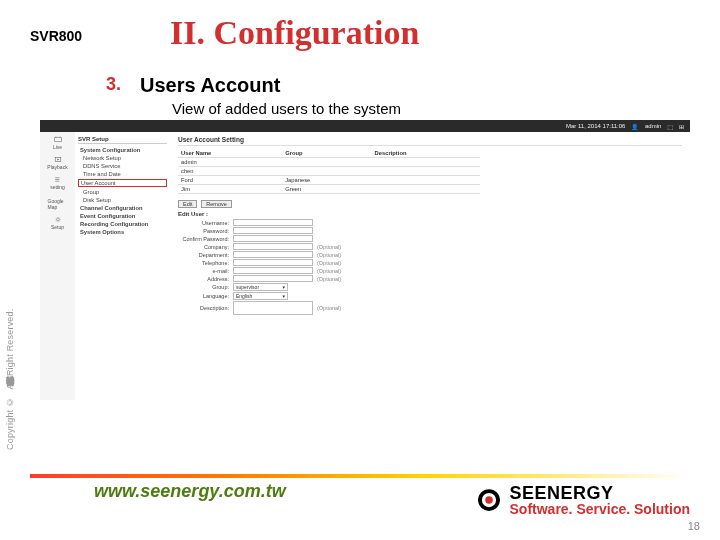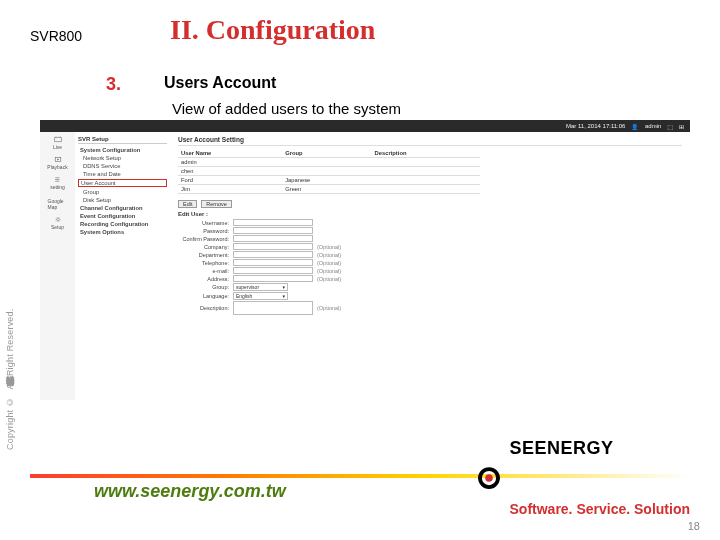--- a/index.html
+++ b/index.html
@@ -1,20 +1,20 @@
 <!DOCTYPE html>
 <html><head>
 <meta charset="utf-8">
 <style>
   * { box-sizing: border-box; margin: 0; padding: 0; }
   body { width: 720px; height: 540px; font-family: Arial, sans-serif; position: relative; background: #fff; overflow: hidden; }
-  .model { position: absolute; top: 28px; left: 30px; font-weight: normal; font-size: 14px; color: #000; }
-  .main-title { position: absolute; top: 14px; left: 170px; font-weight: bold; font-size: 28px; color: #d32f2f; font-family: "Times New Roman", serif; }
+  .model { position: absolute; top: 28px; left: 30px; font-weight: bold; font-size: 14px; color: #000; }
+  .main-title { position: absolute; top: 14px; left: 170px; font-weight: bold; font-size: 34px; color: #d32f2f; font-family: "Times New Roman", serif; }
   .section-num { position: absolute; top: 74px; left: 106px; font-weight: bold; font-size: 18px; color: #d32f2f; }
-  .section-title { position: absolute; top: 74px; left: 140px; font-weight: bold; font-size: 16px; color: #000; margin-left: 24px; }
+  .section-title { position: absolute; top: 74px; left: 140px; font-weight: bold; font-size: 20px; color: #000; }
   .desc { position: absolute; top: 100px; left: 140px; font-size: 15px; color: #000; margin-left: 32px; }
 
   .copyright { position: absolute; left: 4px; top: 140px; width: 16px; height: 310px; font-size: 9px; color: #999; writing-mode: vertical-rl; transform: rotate(180deg); letter-spacing: 0.2px; }
 
   .shot { position: absolute; top: 120px; left: 40px; right: 30px; height: 280px; background: #fff; font-size: 6.5px; color: #333; }
   .shot-header { height: 12px; background: #2a2a2a; display: flex; align-items: center; color: #eee; justify-content: flex-end; padding: 0 6px; gap: 6px; }
   .shot-header .hdr-left { margin-right: auto; font-size: 6px; }
   .shot-header .hdr-item { font-size: 6px; }
   .shot-body { display: flex; height: calc(100% - 12px); }
   .nav { width: 35px; background: #f5f5f5; display: flex; flex-direction: column; align-items: center; padding-top: 4px; gap: 6px; }
@@ -39,21 +39,21 @@
   .form-hint { font-size: 5.5px; color: #888; margin-left: 4px; }
   .form-select { width: 55px; height: 8px; border: 1px solid #bbb; font-size:5px; padding:0 2px; display:flex; align-items:center; justify-content: space-between;}
 
   .footer { position: absolute; left: 0; right: 0; bottom: 0; height: 72px; }
   .gradient-bar { position: absolute; bottom: 62px; left: 30px; right: 30px; height: 4px; background: linear-gradient(to right, #ff3b2f 0%, #ff7a00 30%, #ffd400 60%, #fff 100%); }
   .url { position: absolute; bottom: 38px; left: 94px; font-size: 18px; color: #4d7c0f; font-weight: bold; font-style: italic; }
   .pagenum { position: absolute; right: 20px; bottom: 8px; font-size: 11px; color: #888; text-align: center; }
   .logo { position: absolute; right: 30px; bottom: 24px; display: flex; align-items: center; gap: 6px; }
   .logo-mark { width: 30px; height: 30px; position: relative; }
   .logo-mark svg { width: 30px; height: 30px; }
-  .logo-text { display: flex; flex-direction: column; line-height: 1; gap: 45px; }
+  .logo-text { display: flex; flex-direction: column; line-height: 1; }
   .logo-name { font-size: 18px; font-weight: 900; color: #000; letter-spacing: 0.5px; }
   .logo-tag { font-size: 14px; color: #d32f2f; font-weight: bold; }
 </style>
 </head>
 <body>
 
 <div class="model">SVR800</div>
 <div class="main-title">II.   Configuration</div>
 <div class="section-num">3.</div>
 <div class="section-title">Users Account</div>

